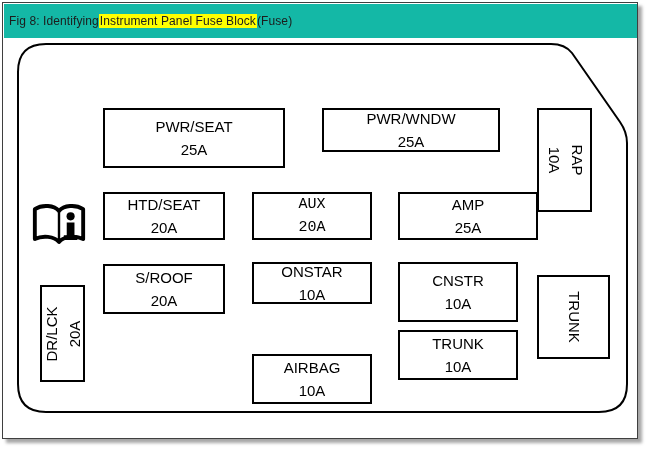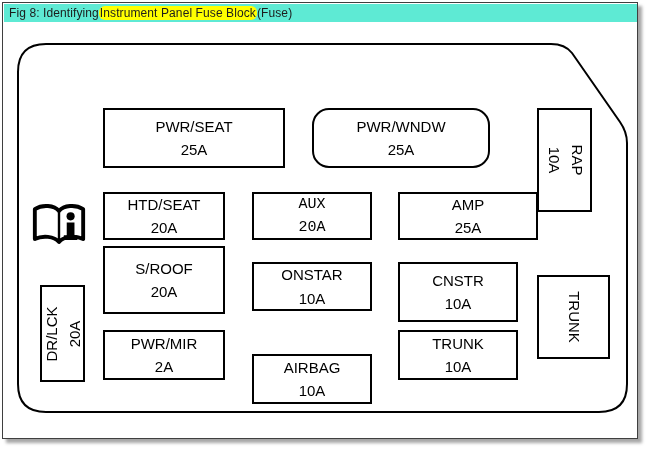--- a/index.html
+++ b/index.html
@@ -3,47 +3,47 @@
 <meta charset="utf-8">
 <style>
   html,body{margin:0;padding:0;background:#ffffff;}
   body{width:650px;height:458px;font-family:"Liberation Sans",sans-serif;}
   #canvas{position:relative;width:650px;height:458px;background:#fff;overflow:hidden;}
 
   .frame{position:absolute;left:2px;top:2px;width:636px;height:437px;
          border:1.5px solid #3f3f3f;background:#fff;box-sizing:border-box;
          box-shadow:4px 4px 3px rgba(0,0,0,.35);}
 
-  .titlebar{position:absolute;left:4px;top:4px;width:633px;height:18px;
-            background:#5eead4;display:flex;align-items:center;
+  .titlebar{position:absolute;left:4px;top:4px;width:633px;height:34px;
+            background:#14b8a6;display:flex;align-items:center;
             padding-left:5px;box-sizing:border-box;
             font-size:12px;color:#1c1c1c;letter-spacing:.1px;}
-  .hl{background:#ffff00;padding:0 1px;border-radius:6px;}
+  .hl{background:#ffff00;padding:0 1px;}
 
   .outline-svg{position:absolute;left:0;top:0;width:650px;height:458px;}
 
   .fuse{position:absolute;border:2px solid #000;background:#fff;
         box-sizing:border-box;color:#000;font-size:15px;line-height:1.55;
         text-align:center;display:flex;flex-direction:column;
         align-items:center;justify-content:center;}
   .fuse.vert{display:block;}
   .vwrap{position:absolute;left:50%;top:50%;text-align:center;
          line-height:1.5;white-space:nowrap;}
   .cw{transform:translate(-50%,-50%) rotate(90deg);}
   .ccw{transform:translate(-50%,-50%) rotate(-90deg);}
 
   
   .pwr-seat {left:103px;top:108px;width:182px;height:60px;}
-  .pwr-wndw {left:312px;top:108px;width:178px;height:60px;border-radius:17px;}
+  .pwr-wndw {left:322px;top:108px;width:178px;height:44px;}
   .rap      {left:537px;top:108px;width:55px; height:104px;}
   .htd-seat {left:103px;top:192px;width:122px;height:48px;}
   .aux      {left:252px;top:192px;width:120px;height:48px;font-family:Liberation Mono, monospace;}
   .amp      {left:398px;top:192px;width:140px;height:48px;}
-  .s-roof   {left:103px;top:246px;width:122px;height:68px;}
-  .onstar   {left:252px;top:262px;width:120px;height:49px;}
+  .s-roof   {left:103px;top:264px;width:122px;height:50px;}
+  .onstar   {left:252px;top:262px;width:120px;height:42px;}
   .cnstr    {left:398px;top:262px;width:120px;height:60px;}
   .pwr-mir  {left:103px;top:330px;width:122px;height:50px;}
   .airbag   {left:252px;top:330px;width:120px;height:50px;margin-top:24px;}
   .trunk-b  {left:398px;top:330px;width:120px;height:50px;}
   .dr-lck   {left:40px; top:285px;width:45px; height:97px;}
   .trunk-s  {left:537px;top:275px;width:73px; height:84px;}
 
   .book-svg{position:absolute;left:30px;top:202px;width:58px;height:47px;}
 </style>
 </head>
@@ -112,24 +112,20 @@
   <div class="fuse onstar">
     <div>ONSTAR</div>
     <div>10A</div>
   </div>
 
   <div class="fuse cnstr">
     <div>CNSTR</div>
     <div>10A</div>
   </div>
 
-  <div class="fuse pwr-mir">
-    <div>PWR/MIR</div>
-    <div>2A</div>
-  </div>
 
   <div class="fuse airbag">
     <div>AIRBAG</div>
     <div>10A</div>
   </div>
 
   <div class="fuse trunk-b">
     <div>TRUNK</div>
     <div>10A</div>
   </div>

